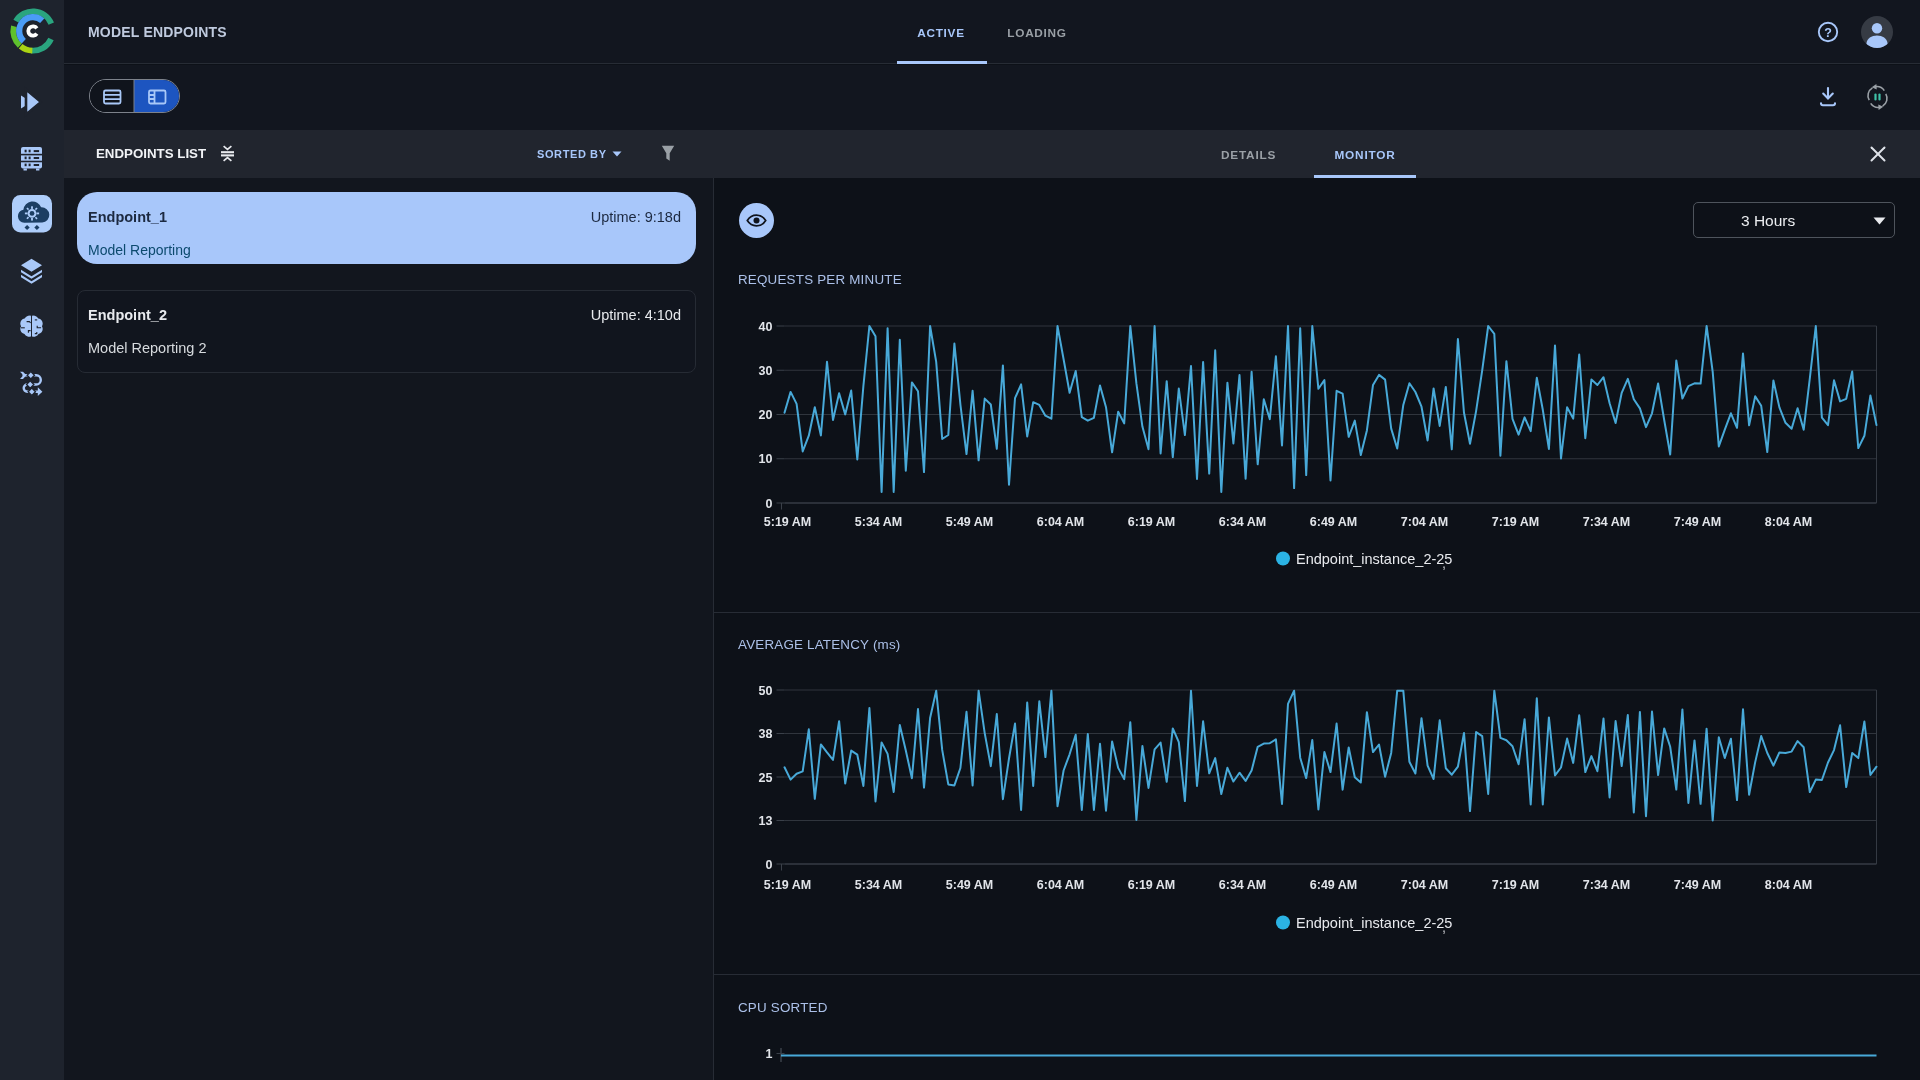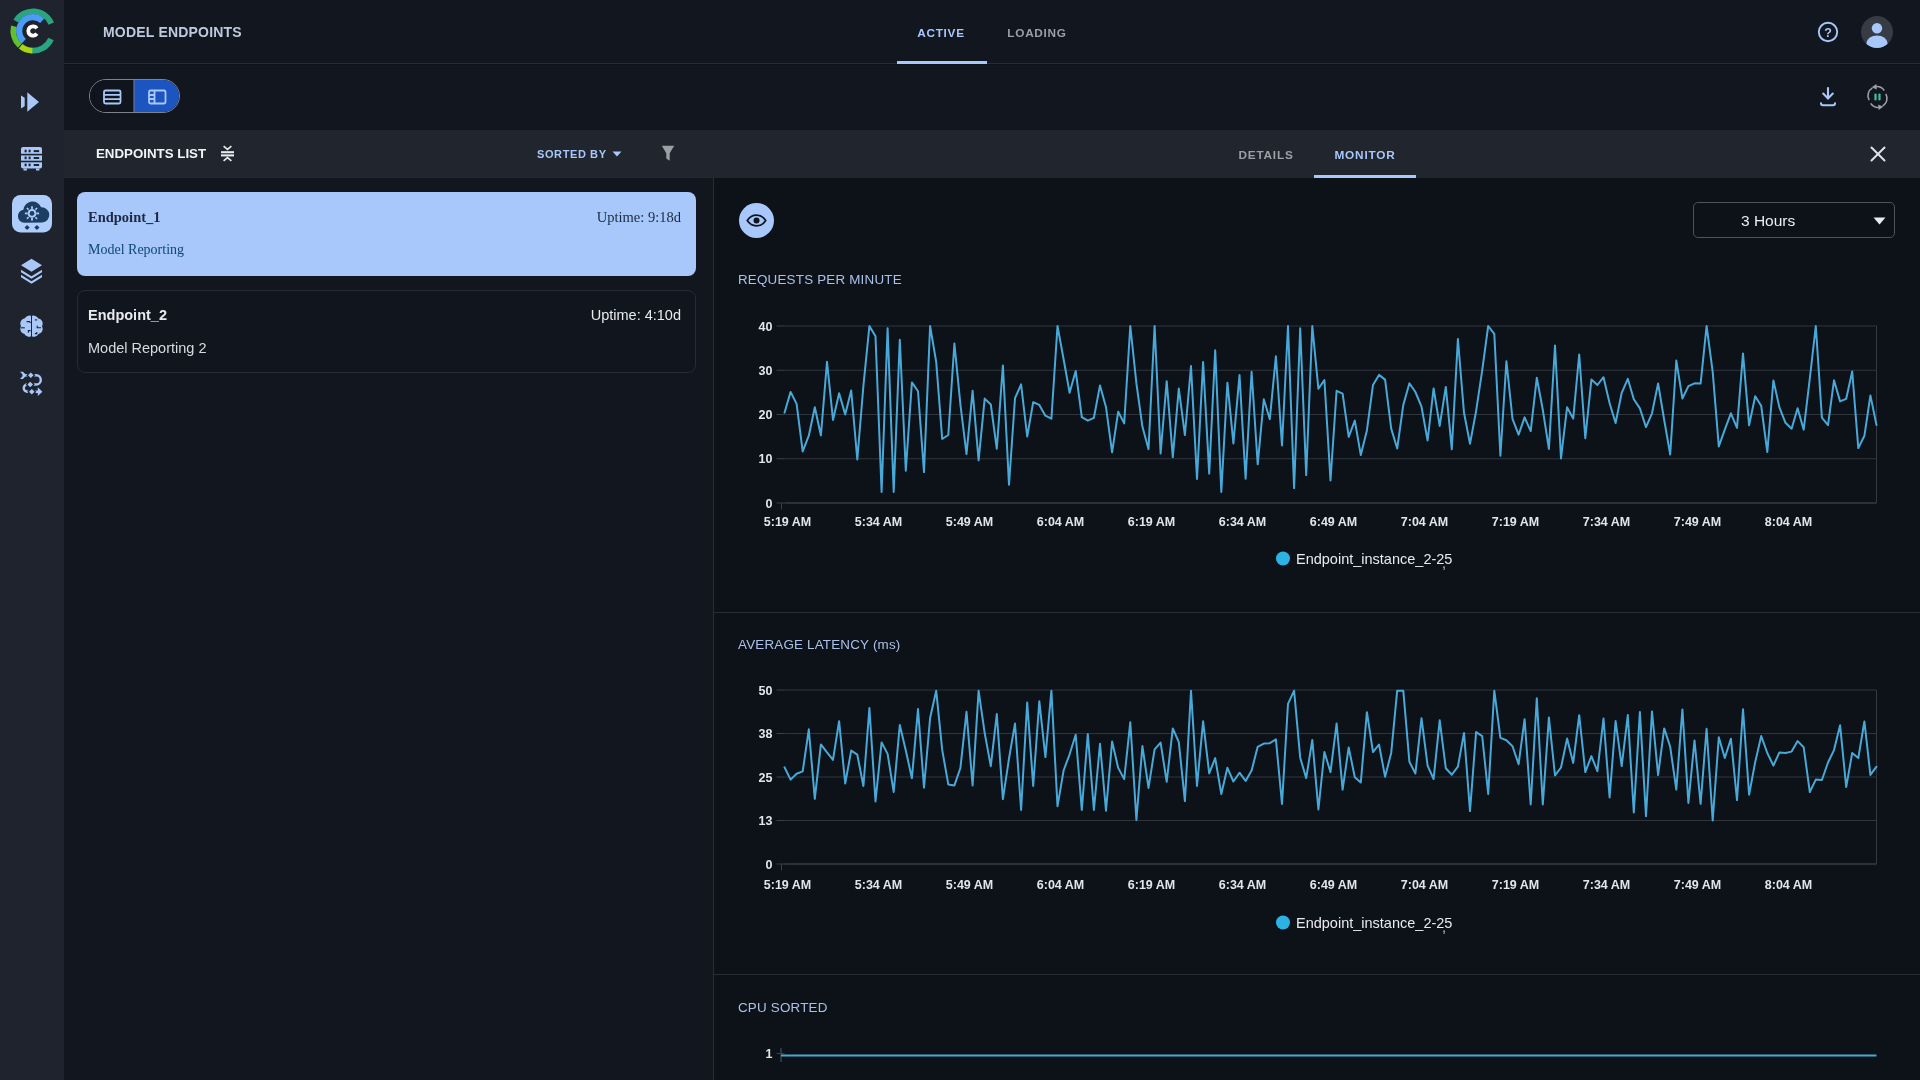--- a/index.html
+++ b/index.html
@@ -101,21 +101,21 @@
 <g fill="#a9c8f8" stroke="#1e232d" stroke-width="1.3">
   <path d="M 30.8,371.6 l 3.7,3.7 l -3.7,3.7 l -3.7,-3.7 Z"></path>
   <path d="M 30.2,380.8 l 3.7,3.7 l -3.7,3.7 l -3.7,-3.7 Z"></path>
   <path d="M 31.8,388 l 3.7,3.7 l -3.7,3.7 l -3.7,-3.7 Z"></path>
 </g>
 <path d="M 37.8,387.3 l 4.6,4.4 l -4.6,4.4 Z" fill="#a9c8f8"></path>
 </svg>
 </div>
 
 <div id="topbar"></div>
-<div class="abs" style="left:88px;top:0;height:47px;line-height:64px;color:#bfcade;font-size:14px;font-weight:bold;letter-spacing:0.2px;margin-left:15px;">MODEL ENDPOINTS</div>
+<div class="abs" style="left:88px;top:0;height:47px;line-height:64px;color:#bfcade;font-size:14px;font-weight:bold;letter-spacing:0.2px;">MODEL ENDPOINTS</div>
 <div class="abs" style="left:896px;top:0;width:90px;height:64px;line-height:66px;text-align:center;color:#a8c7fa;font-size:11.8px;font-weight:bold;letter-spacing:0.7px;">ACTIVE</div>
 <div class="abs" style="left:897px;top:61px;width:90px;height:3px;background:#a8c7fa;"></div>
 <div class="abs" style="left:992px;top:0;width:90px;height:76px;line-height:66px;text-align:center;color:#9aa0a6;font-size:11.8px;font-weight:bold;letter-spacing:0.7px;">LOADING</div>
 <svg class="abs" style="left:1812px;top:16px;" width="96" height="32" viewBox="0 0 96 32">
   <circle cx="16" cy="16" r="9.2" fill="none" stroke="#a8c7fa" stroke-width="1.9"></circle>
   <text x="16" y="21" text-anchor="middle" font-family="Liberation Sans" font-size="12.5" font-weight="bold" fill="#a8c7fa">?</text>
   <clipPath id="avc">
       <circle cx="65" cy="16" r="16"></circle>
     </clipPath>
   <circle cx="65" cy="16" r="16" fill="#363b44"></circle>
@@ -174,32 +174,32 @@
     <path d="M 3.6,15.8 L 7.5,12.6 L 11.4,15.8"></path>
   </g>
 </svg>
 <div class="abs" style="left:537px;top:130px;height:48px;line-height:49px;color:#a8c7fa;font-size:11px;font-weight:bold;letter-spacing:0.6px;">SORTED BY</div>
 <svg class="abs" style="left:611px;top:149px;" width="12" height="10" viewBox="0 0 12 10">
     <path d="M 1.5,2.5 L 6,7.5 L 10.5,2.5 Z" fill="#a8c7fa"></path>
   </svg>
 <svg class="abs" style="left:661px;top:145px;" width="14" height="19" viewBox="0 0 14 19">
     <path d="M 0.8,0.8 L 13.2,0.8 L 8.7,8.2 L 8.7,15.8 L 5.3,13.4 L 5.3,8.2 Z" fill="#9aa0a6"></path>
   </svg>
-<div class="abs" style="left:1221px;top:130px;width:90px;height:48px;line-height:50px;text-align:center;color:#9aa0a6;font-size:11.8px;font-weight:bold;letter-spacing:0.8px;">DETAILS</div>
+<div class="abs" style="left:1221px;top:130px;width:90px;height:48px;line-height:50px;color:#9aa0a6;font-size:11.8px;font-weight:bold;letter-spacing:0.8px;">DETAILS</div>
 <div class="abs" style="left:1320px;top:130px;width:90px;height:60px;line-height:50px;text-align:center;color:#a8c7fa;font-size:11.8px;font-weight:bold;letter-spacing:0.8px;">MONITOR</div>
 <div class="abs" style="left:1314px;top:175px;width:102px;height:3px;background:#a8c7fa;"></div>
 <svg class="abs" style="left:1869px;top:145px;" width="18" height="18" viewBox="0 0 18 18">
   <g stroke="#dfe3ea" stroke-width="2" stroke-linecap="round">
     <line x1="2.5" y1="2.5" x2="15.5" y2="15.5"></line>
       <line x1="15.5" y1="2.5" x2="2.5" y2="15.5"></line>
   </g>
 </svg>
 
 <div id="leftpanel"></div>
-<div class="abs" style="left:77px;top:192px;width:619px;height:84px;background:#a8c7fa;border-radius:8px;font-family:Liberation Serif, serif;">
+<div class="abs" style="left:77px;top:192px;width:619px;height:72px;background:#a8c7fa;border-radius:20px;">
   <div style="position:absolute;left:11px;top:17px;color:#1c2940;font-size:14.5px;font-weight:bold;">Endpoint_1</div>
   <div style="position:absolute;right:15px;top:17px;color:#1c2940;font-size:14.5px;">Uptime: 9:18d</div>
   <div style="position:absolute;left:11px;top:50px;color:#0c4a6e;font-size:14px;">Model Reporting</div>
 </div>
 <div class="abs" style="left:77px;top:290px;width:619px;height:83px;background:#11151e;border:1px solid #262b34;border-radius:8px;">
   <div style="position:absolute;left:10px;top:16px;color:#e8eaee;font-size:14.5px;font-weight:bold;">Endpoint_2</div>
   <div style="position:absolute;right:14px;top:16px;color:#e8eaee;font-size:14.5px;">Uptime: 4:10d</div>
   <div style="position:absolute;left:10px;top:49px;color:#d7dade;font-size:14.5px;">Model Reporting 2</div>
 </div>
 

